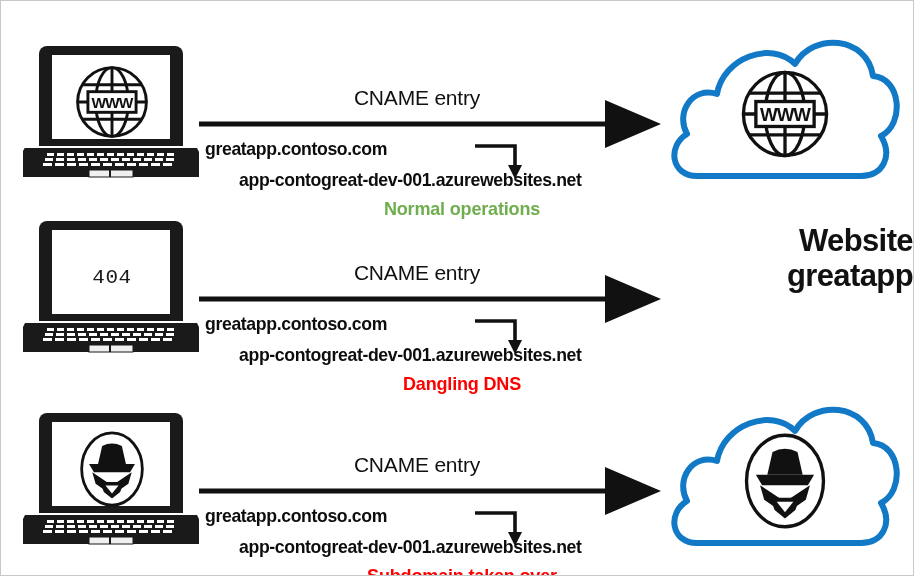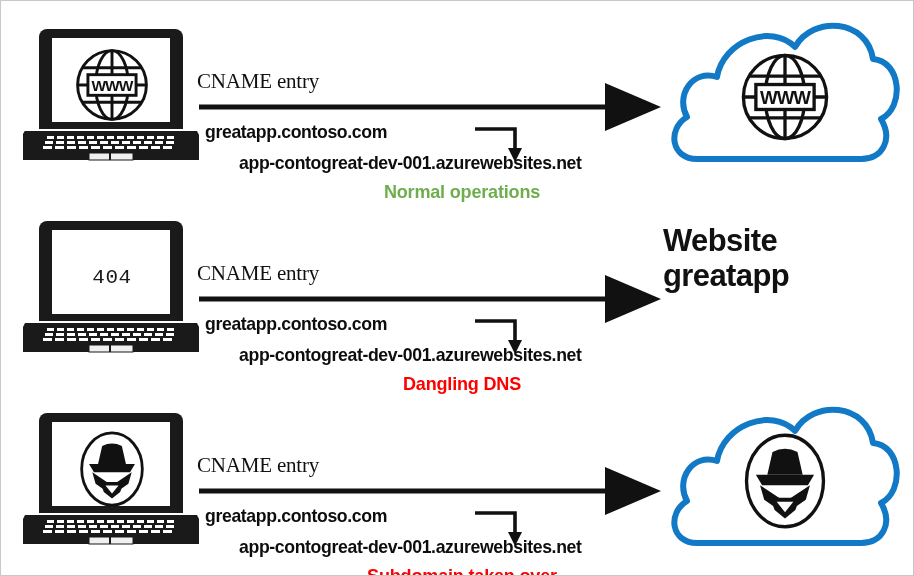--- a/index.html
+++ b/index.html
@@ -19,21 +19,21 @@
     border: 1px solid #c8c8c8;
     box-sizing: border-box;
     overflow: hidden;
   }
   .row {
     position: absolute;
     left: 0;
     width: 914px;
     height: 192px;
   }
-  #row-1 { top: 0px; }
+  #row-1 { top: 17px; }
   #row-2 { top: 192px; }
   #row-3 { top: 384px; }
 
   
   .laptop {
     position: absolute;
     left: 22px;
     top: 24px;
     width: 176px;
     height: 140px;
@@ -63,21 +63,22 @@
     top: 22px;
     width: 470px;
     height: 150px;
   }
   .flow svg { display: block; position: absolute; left: 0; top: 0; }
   .cname-label {
     position: absolute;
     left: 0;
     top: 46px;
     width: 440px;
-    font-family: Liberation Serif, serif;
+    text-align: center;
+    font-family: Liberation Sans, sans-serif;
     font-size: 21px;
     color: #111111;
     letter-spacing: -0.2px;
   }
   .domain-top {
     position: absolute;
     left: 8px;
     top: 98px;
     font-family: "Liberation Sans Narrow", "Liberation Sans", sans-serif;
     font-weight: bold;
@@ -131,21 +132,21 @@
     width: 104px;
     height: 104px;
   }
 
   
   .deprov {
     position: absolute;
     left: 662px;
     top: 30px;
     width: 250px;
-    text-align: left;
+    text-align: right;
     font-family: "Liberation Sans", sans-serif;
     font-weight: bold;
     font-size: 31px;
     line-height: 35px;
     color: #111111;
     letter-spacing: -0.6px;
   }
   .deprov span { display: block; }
 </style>
 </head>

